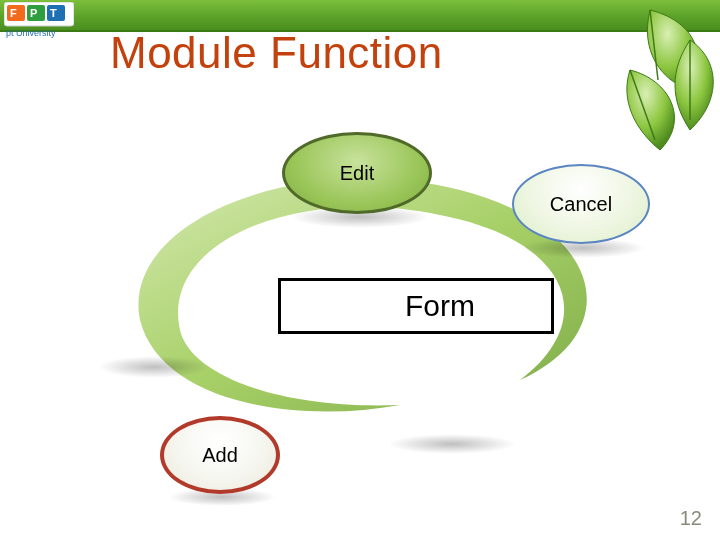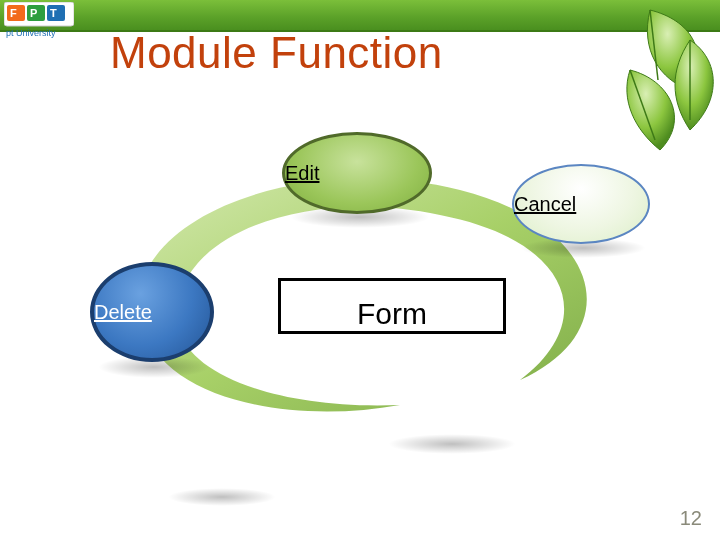--- a/index.html
+++ b/index.html
@@ -70,25 +70,24 @@
     background: radial-gradient(ellipse at center, rgba(0,0,0,0.25), rgba(0,0,0,0) 70%);
     border-radius: 50%;
   }
 
   
   .bubble {
     position: absolute;
     border-radius: 50%;
     display: flex;
     align-items: center;
-    justify-content: flex-start;
+    justify-content: center;
     font-size: 20px;
     color: #000;
     box-sizing: border-box;
-    text-decoration: underline;
   }
 
   
   .edit-bubble {
     left: 222px; top: 12px;
     width: 150px; height: 82px;
     background: radial-gradient(ellipse at 50% 35%, #c8e29c, #9bc65a 60%, #7fae3f);
     border: 3px solid #506a2a;
   }
 
@@ -126,24 +125,25 @@
   }
 
   
   .form-box {
     position: absolute;
     left: 218px; top: 158px;
     width: 222px; height: 50px;
     background: #fff;
     border: 3px solid #000;
     display: flex;
-    align-items: flex-end;
+    align-items: center;
     justify-content: center;
     font-size: 30px;
     font-weight: 400;
+    padding-left: 48px;
   }
 
   
   .pagenum {
     position: absolute;
     right: 18px; bottom: 10px;
     font-size: 20px;
     color: #8a8a7a;
   }
 </style>
@@ -215,21 +215,21 @@
   </div>
 
   <div class="bubble edit-bubble">
     <span>Edit</span>
   </div>
 
   <div class="bubble cancel-bubble">
     <span>Cancel</span>
   </div>
 
-  <div class="bubble delete-bubble">
-    <span>Delete</span>
-  </div>
-
-
+
+
+  <div class="bubble add-bubble">
+    <span>Add</span>
+  </div>
 
 </div>
 
 <div class="pagenum">12</div>
 
 </body></html>

